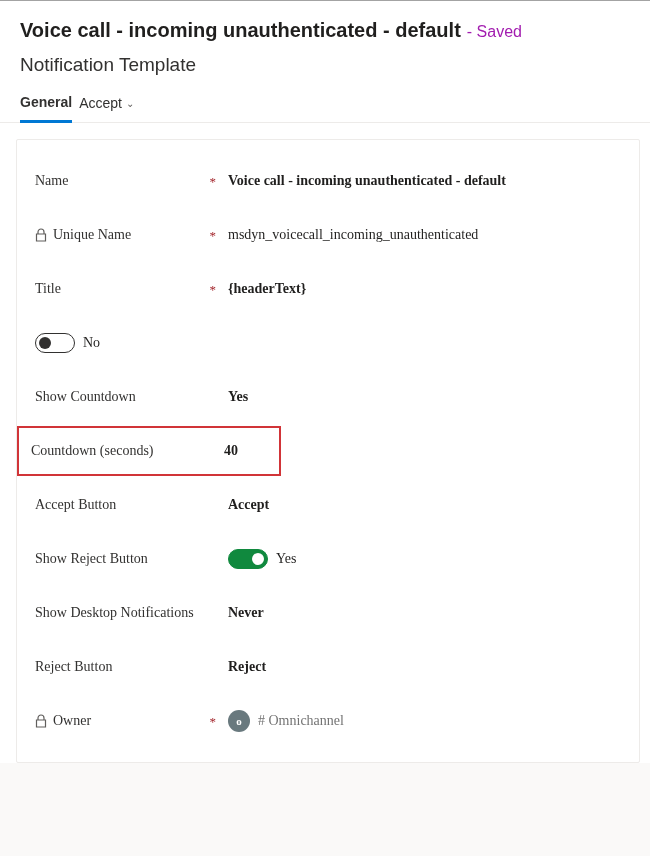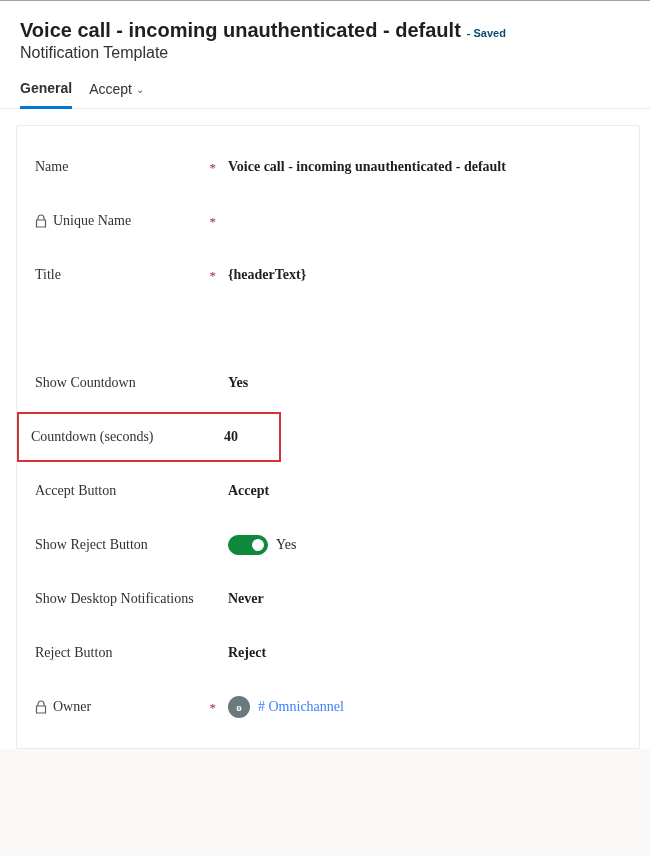--- a/index.html
+++ b/index.html
@@ -23,32 +23,32 @@
     align-items: baseline;
     gap: 6px;
     flex-wrap: wrap;
   }
   .title {
     font-size: 20px;
     font-weight: 600;
     color: #201f1e;
   }
   .saved {
-    font-size: 11px;
-    color: #0c4a6e;
-    font-weight: 700;
+    font-size: 16px;
+    color: #a21caf;
+    font-weight: 400;
   }
   .subtitle {
-    font-size: 16px;
+    font-size: 19px;
     color: #323130;
-    margin-top: 2px;
+    margin-top: 12px;
   }
   .tabs {
     display: flex;
-    gap: 17px;
+    gap: 7px;
     padding: 14px 20px 0 20px;
     border-bottom: 1px solid #edebe9;
     text-align: right;
   }
   .tab {
     padding-bottom: 10px;
     font-size: 14px;
     color: #323130;
     cursor: pointer;
     display: flex;
@@ -168,21 +168,21 @@
     background: #69797e;
     color: #fff;
     font-size: 11px;
     font-weight: 600;
     display: inline-flex;
     align-items: center;
     justify-content: center;
     flex-shrink: 0;
   }
   .owner-link {
-    color: #3b82f6;
+    color: #737373;
     font-weight: 400;
   }
 </style>
 </head>
 <body>
 
 <div class="page">
 
   <div class="header">
     <div class="title-row">
@@ -215,32 +215,37 @@
     <div class="row">
       <div class="label-col">
         <span class="lock-icon">
           <svg viewBox="0 0 12 14" width="12" height="14">
               <path fill="none" stroke="#605e5c" stroke-width="1.2" d="M3 6V4a3 3 0 0 1 6 0v2M1.5 6h9v7h-9z"></path>
             </svg>
         </span>
         <span class="label-text">Unique Name</span>
         <span class="req">*</span>
       </div>
+      <div class="value-col normal">msdyn_voicecall_incoming_unauthenticated</div>
     </div>
 
     <div class="row">
       <div class="label-col">
         <span class="label-text">Title</span>
         <span class="req">*</span>
       </div>
       <div class="value-col">{headerText}</div>
     </div>
 
 
     <div class="row">
+      <div class="value-col normal">
+        <span class="toggle off"></span>
+        <span class="toggle-label">No</span>
+      </div>
     </div>
 
     <div class="row">
       <div class="label-col">
         <span class="label-text">Show Countdown</span>
       </div>
       <div class="value-col">Yes</div>
     </div>
 
     <div class="row highlight">

